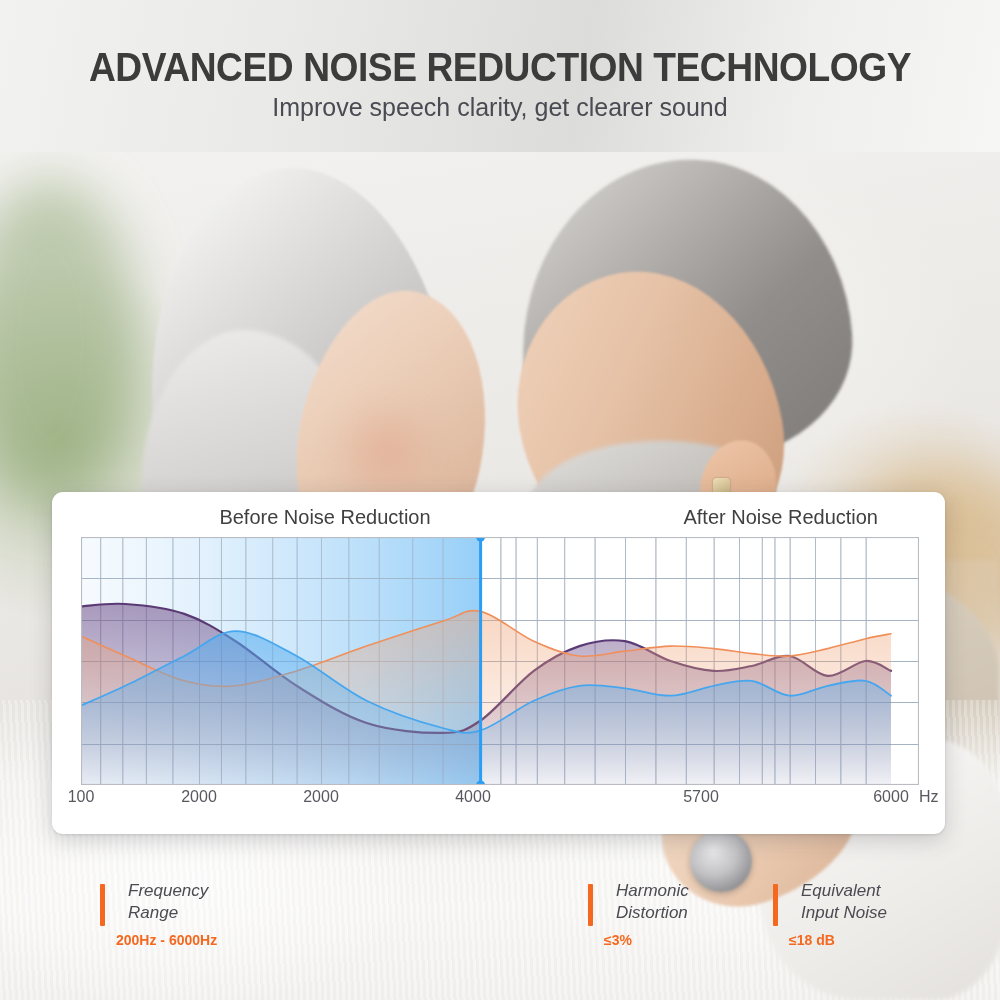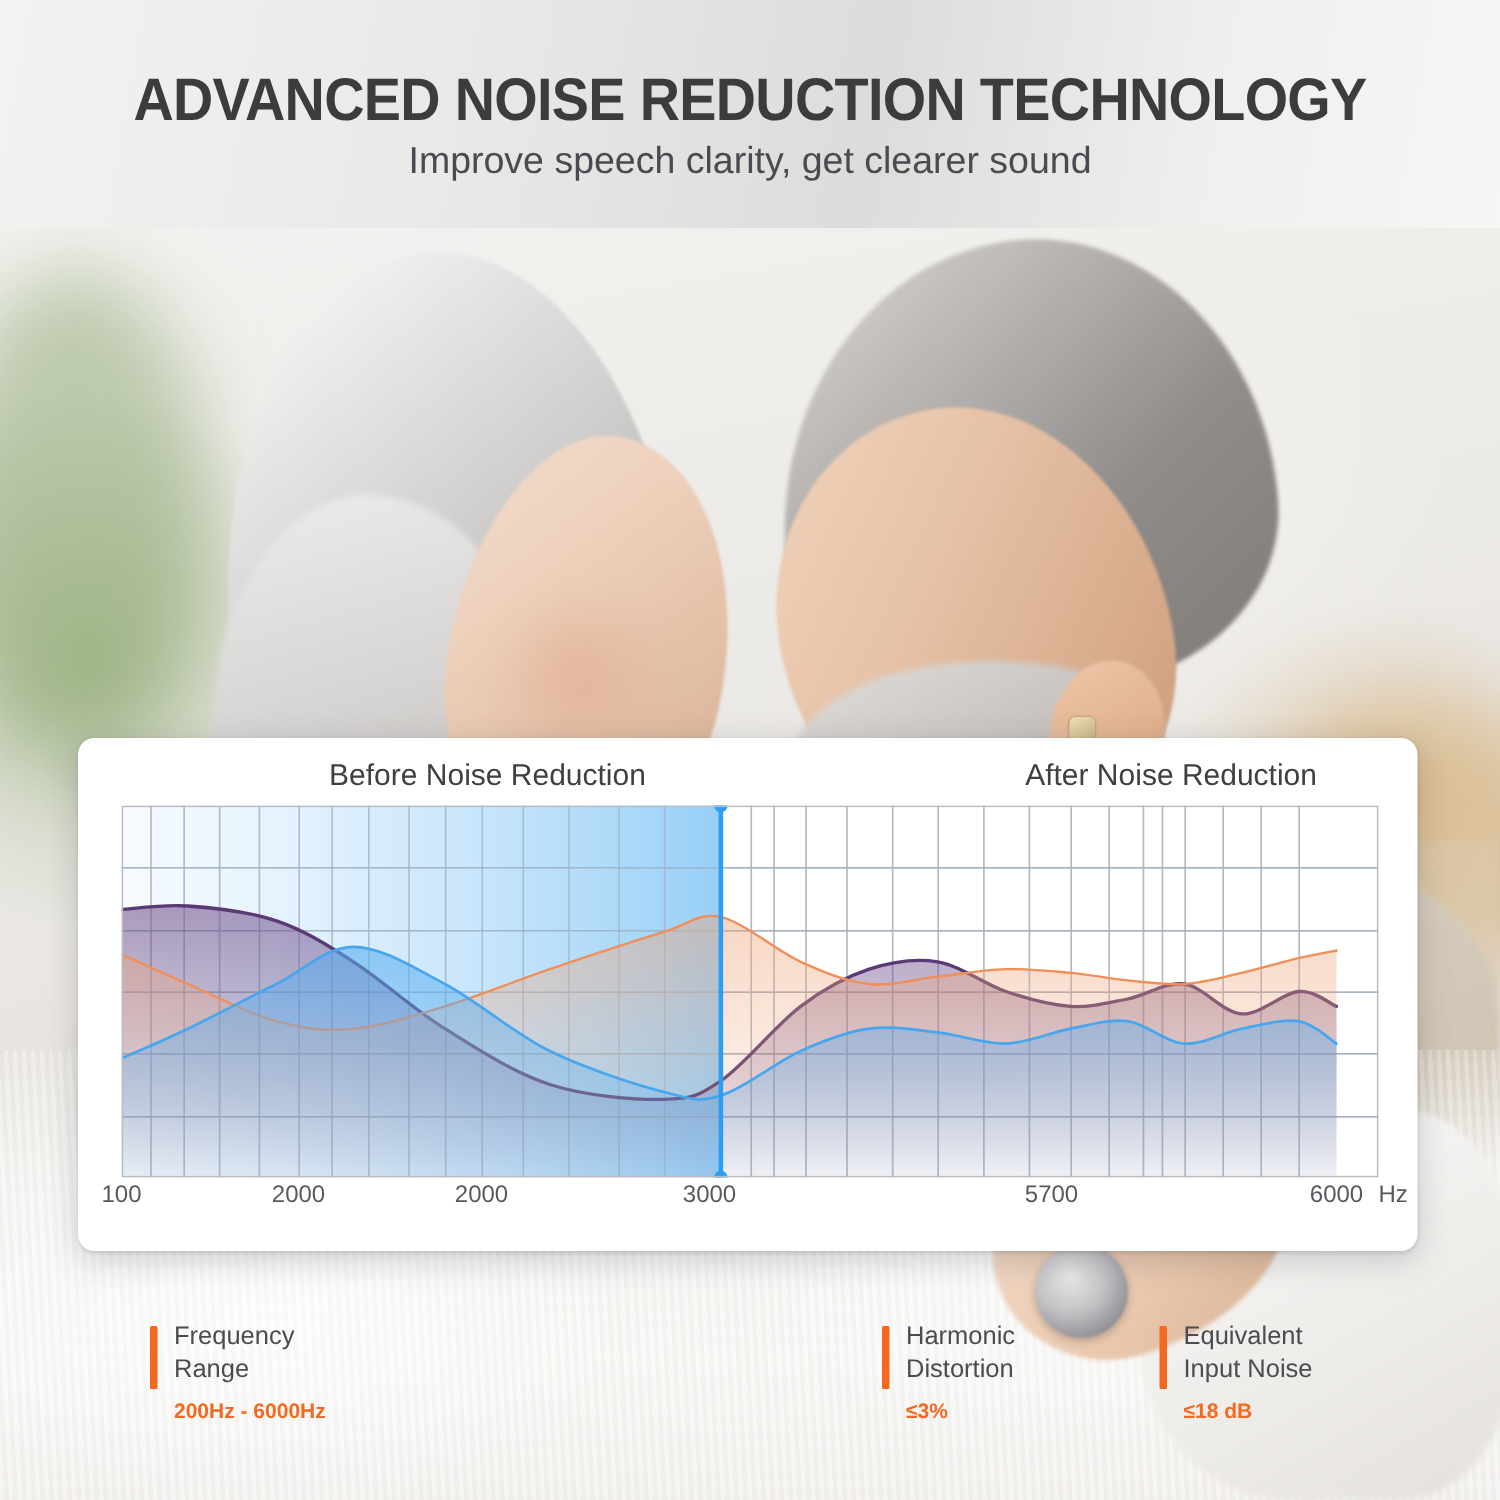--- a/index.html
+++ b/index.html
@@ -116,21 +116,21 @@
   .plot svg{display:block;width:838px;height:248px;}
 
   .xaxis{position:absolute;left:29px;top:296px;width:860px;height:24px;}
   .tick{position:absolute;top:0;font-size:16px;color:#58585f;white-space:nowrap;transform:translateX(-50%);}
   .tick.hz{transform:none;}
 
   
   .specs{position:absolute;left:0;top:880px;width:1000px;height:100px;z-index:25;}
   .spec{position:absolute;top:0;height:92px;}
   .bar{position:absolute;left:0;top:4px;width:5px;height:42px;background:#f4691f;border-radius:1px;}
-  .spec-name{position:absolute;left:16px;top:0;font-size:17px;line-height:22px;color:#4b4b52;white-space:pre-line;}
+  .spec-name{position:absolute;left:28px;top:0;font-size:17px;line-height:22px;color:#4b4b52;white-space:pre-line;font-style:italic;}
   .spec-val{position:absolute;left:16px;top:52px;font-size:14px;font-weight:bold;color:#f4691f;white-space:nowrap;}
 </style>
 </head>
 <body>
 
 <div id="stage">
 
   <div class="photo">
     <div class="ph-bg"></div>
     <div class="blob" style="left:-40px;top:40px;width:180px;height:330px;background:rgba(126,156,96,.45);"></div>
@@ -287,21 +287,21 @@
             <circle cx="399.6" cy="248" r="4.5" fill="#2a9df4"></circle>
           </g>
         <rect x="0.5" y="0.5" width="837" height="247" fill="none" stroke="#b9bcc2" stroke-width="1.2"></rect>
       </svg>
     </div>
 
     <div class="xaxis">
         <div class="tick" style="left:0.0px">100</div>
         <div class="tick" style="left:118.0px">2000</div>
         <div class="tick" style="left:240.0px">2000</div>
-        <div class="tick" style="left:392.0px">3000</div>
+        <div class="tick" style="left:392.0px">4000</div>
         <div class="tick" style="left:620.0px">5700</div>
         <div class="tick" style="left:810.0px">6000</div>
         <div class="tick hz" style="left:838.0px">Hz</div>
       </div>
   </div>
 
   <div class="specs">
       <div class="spec" style="left:100px;width:250px">
         <div class="bar"></div>
         <div class="spec-name">Frequency<br>Range</div>

